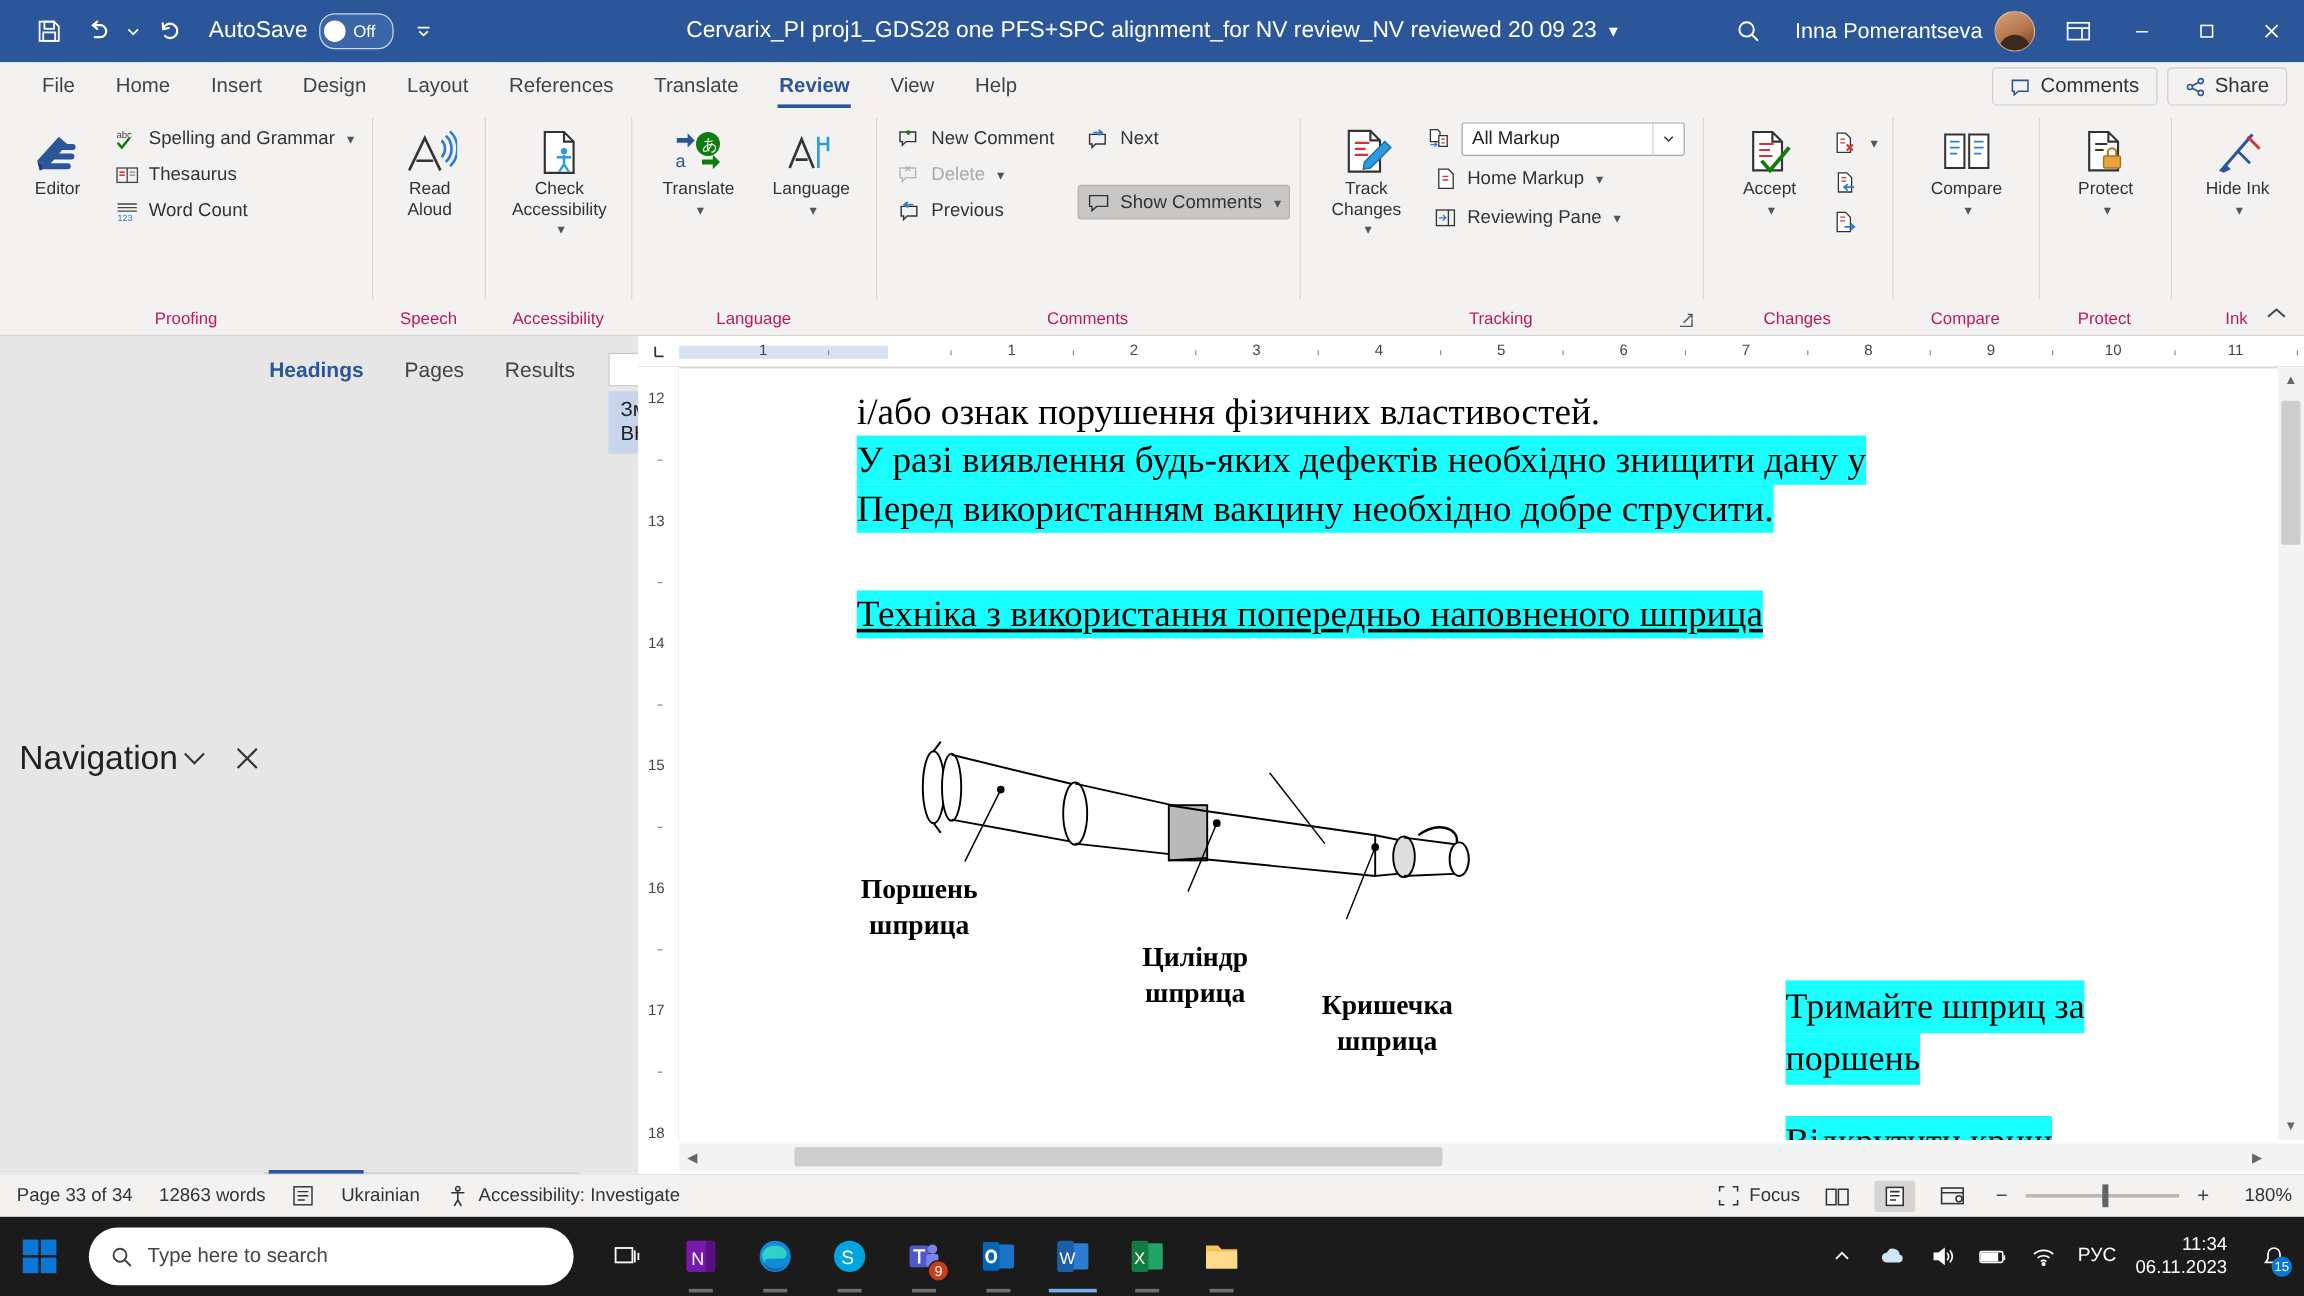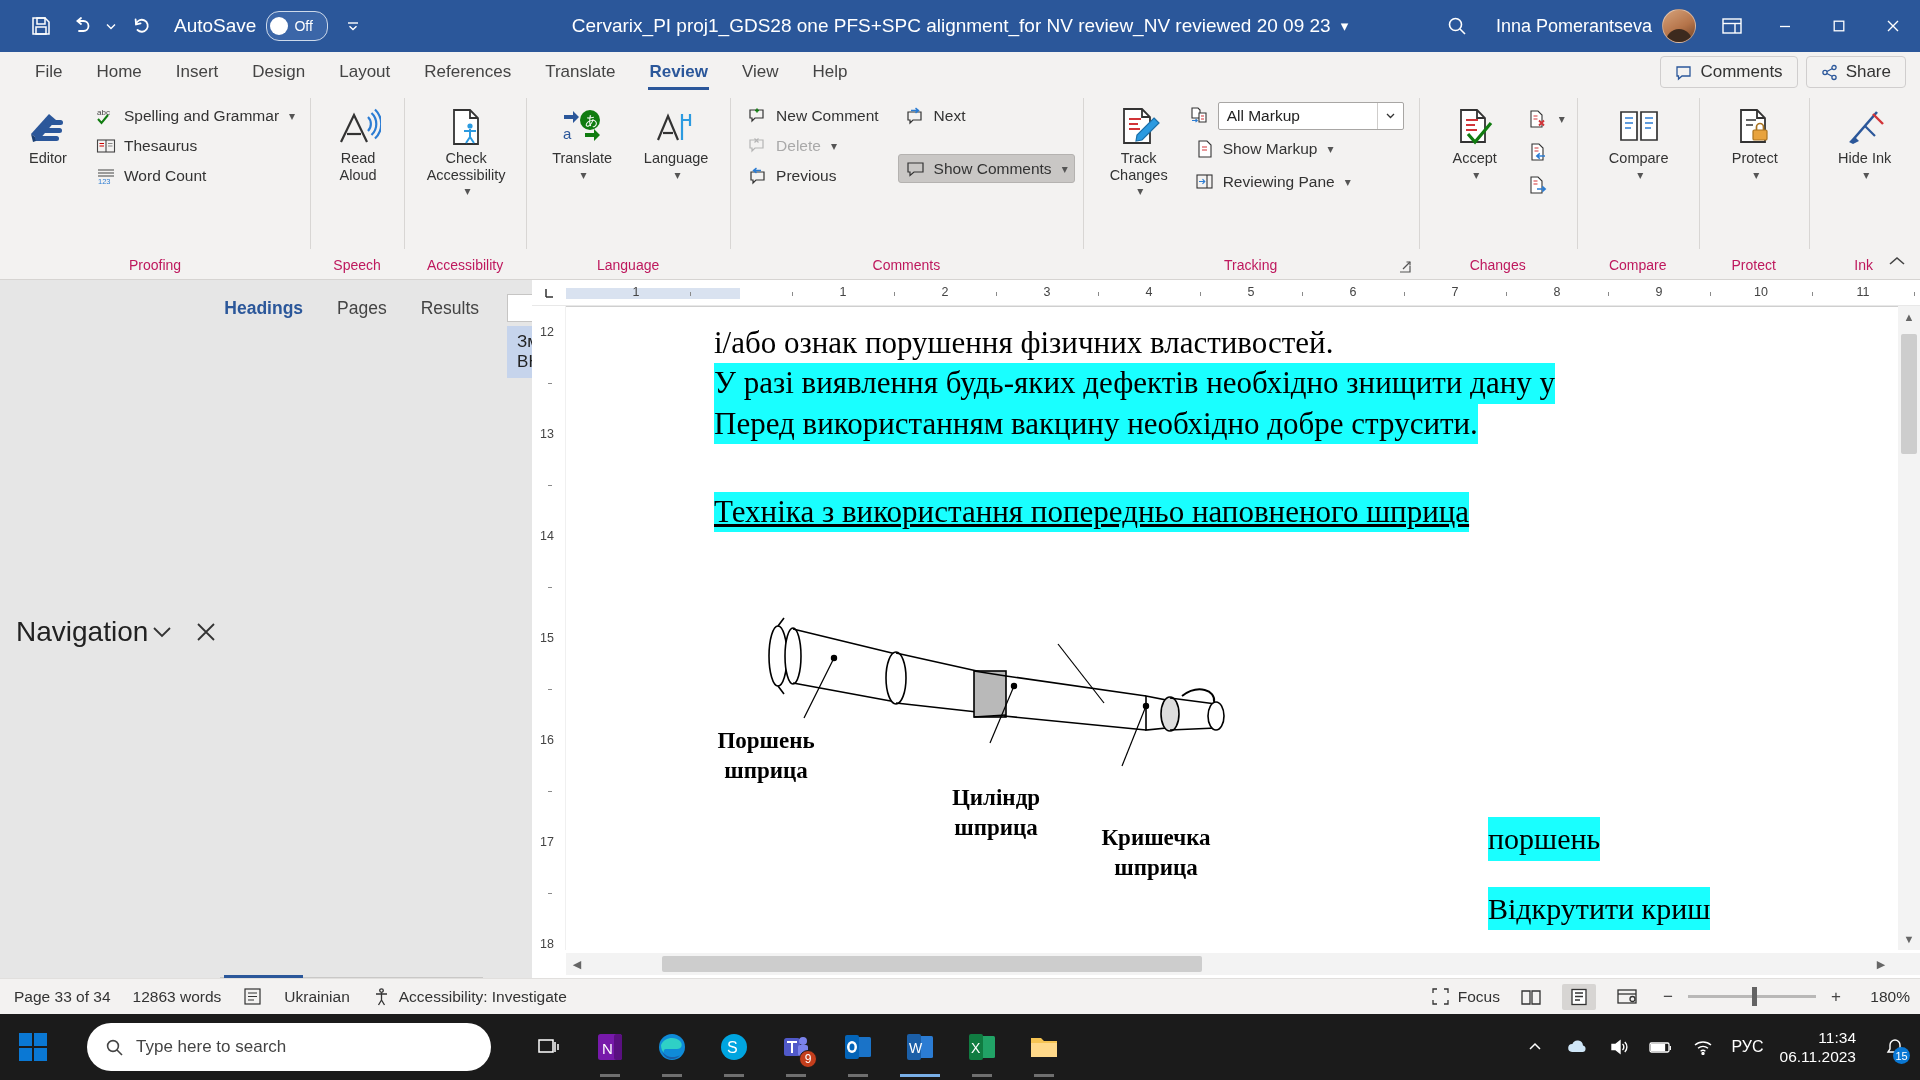--- a/index.html
+++ b/index.html
@@ -221,21 +221,21 @@
   .viewbtn.active { background: #d7d5d3; }
   .zoomslider { display: flex; align-items: center; gap: 10px; }
   .zs-track { width: 128px; height: 3px; background: #b9b8b7; position: relative; }
   .zs-knob { position: absolute; left: 64px; top: -8px; width: 5px; height: 19px; background: #636363; }
   .zs-center { position: absolute; left: 64px; top: -4px; width: 1px; height: 11px; background: #9a9a9a; }
   .zs-btn { width: 20px; height: 20px; display:flex; align-items:center; justify-content:center; cursor:pointer; font-size: 17px; color:#444;}
   .zoom-val { font-size: 15.5px; color:#333; width: 50px; text-align:right; cursor:pointer;}
 
   
   .taskbar {
-    height: 66px; flex: 0 0 66px; background: #1b1b1b; display: flex; align-items: center; gap: 13px; padding-left: 0;
+    height: 66px; flex: 0 0 66px; background: #1b1b1b; display: flex; align-items: center; gap: 0; padding-left: 0;
   }
   .start {
     width: 66px; height: 66px; display: flex; align-items: center; justify-content: center; cursor: pointer;
   }
   .tb-search {
     width: 404px; height: 48px; background: #fff; border-radius: 24px; display: flex; align-items: center;
     gap: 12px; padding: 0 18px; margin-left: 8px; cursor: text;
   }
   .tb-search span { font-size: 17px; color: #444; }
   .tb-icons { display: flex; align-items: center; gap: 6px; margin-left: 16px; }
@@ -588,21 +588,21 @@
               </span>
             </div>
           </div>
           <div class="smallbtn">
             <span class="ico-sm">
               <svg width="20" height="18" viewBox="0 0 20 18" fill="none" stroke="#333" stroke-width="1.1">
                 <path d="M4 1h8l4 4v12H4z" fill="#fff"></path>
                   <path d="M7 7h5M7 10h5" stroke="#d13438"></path>
               </svg>
             </span>
-            <span>Show Markup</span>
+            <span>Home Markup</span>
             <span class="chev">▾</span>
           </div>
           <div class="smallbtn">
             <span class="ico-sm">
               <svg width="20" height="18" viewBox="0 0 20 18" fill="none" stroke="#333" stroke-width="1.1">
                 <rect x="2" y="2" width="15" height="13"></rect>
                   <path d="M12 2v13"></path>
                 <path d="M4 8.5h6M7.5 6.2l2.3 2.3-2.3 2.3" stroke="#2b7cd3"></path>
               </svg>
             </span>
@@ -869,20 +869,21 @@
               <span style="white-space:pre-line">Циліндр
 шприца</span>
             </div>
             <div class="figlabel" style="left:490px;top:265px;width:200px">
               <span style="white-space:pre-line">Кришечка
 шприца</span>
             </div>
           </div>
 
           <div class="cmtcol" style="top:510px;right:-10px">
+            <span class="cmtline">Тримайте   шприц   за</span>
             <span class="cmtline">поршень</span>
             <div style="height:26px"></div>
             <span class="cmtline">Відкрутити         криш</span>
 
           </div>
         </div>
 
         <div class="vscroll">
           <div class="sb-arrow">▲</div>
           <div class="sb-track">

